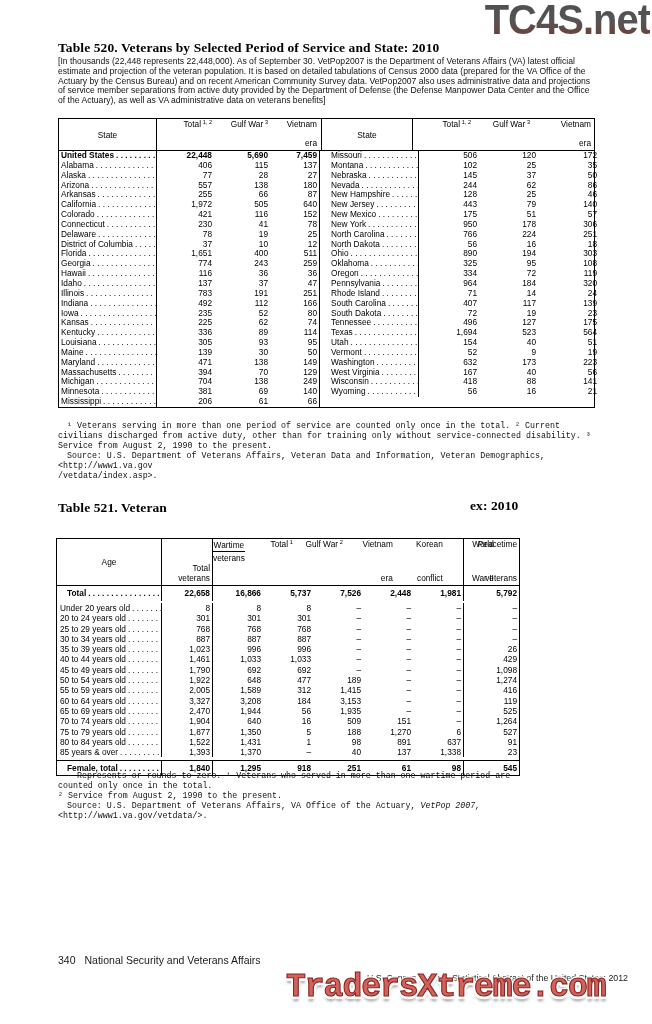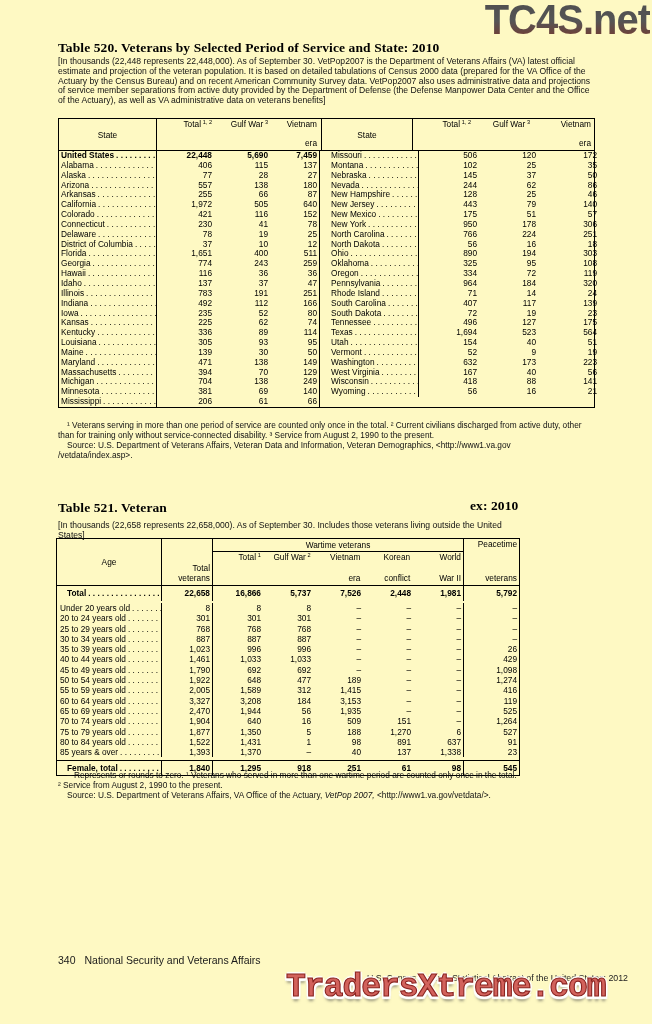--- a/index.html
+++ b/index.html
@@ -1,18 +1,18 @@
 <!DOCTYPE html>
 <html><head>
 <meta charset="utf-8">
 <style>
   * { margin:0; padding:0; box-sizing:border-box; }
   html,body { background:#888; }
   #page {
-    position:relative; width:652px; height:1024px; background:#fef9c3;
+    position:relative; width:652px; height:1024px; background:#ffffff;
     font-family:"Liberation Sans", sans-serif; color:#000; overflow:hidden;
     margin:0 auto;
   }
   .abs { position:absolute; }
 
   
   .tbl-title {
     font-family:"Liberation Serif", serif; font-weight:700; font-size:13.5px;
     letter-spacing:.1px; color:#000;
   }
@@ -48,38 +48,38 @@
   .w-t2{width:60px;} .w-g2{width:59px;} .w-v2{width:61px;}
   .t520-body { display:flex;gap:8px; }
   .t520 .rowcol { display:flex; flex-direction:column; }
   .t520 .row { height:9.85px; line-height:9.85px; }
   .t520 .statecell.s1 { width:98px; border-right:.8px solid #000; }
   .t520 .statecell.s2 { width:91px; border-right:.8px solid #000; padding-left:3px; }
   .t520 .col-l { width:263px; border-right:.8px solid #000; }
   .t520 .col-r { width:272px; }
 
   
-  .fnote { font-size:8.3px; line-height:9.9px; width:540px; color:#111; }
+  .fnote { font-size:8.3px; line-height:9.9px; width:540px; color:#111;font-family:Liberation Mono, monospace; }
   .fnote .ind { text-indent:9px; }
   .src-line { font-size:8.3px; line-height:9.9px; color:#111; }
   .ital { font-style:italic; }
 
   
   .t521 {
     left:56px; top:538px; width:464px;
     border-top:1px solid #000; border-bottom:1.5px solid #000;
     border-left:.8px solid #000; border-right:.8px solid #000;
     font-size:8.3px;
   }
   .t521-head { display:flex; height:47px; border-bottom:1.5px solid #000; }
   .c-age{width:104px;} .c-tot{width:52px;} .c-wt{width:50px;} .c-gw{width:50px;}
   .c-vn{width:50px;} .c-ko{width:50px;} .c-ww{width:51px;} .c-pc{width:55px;}
   .h-age { display:flex; align-items:center; justify-content:center; }
   .h-tot { border-left:.8px solid #000; border-right:.8px solid #000; display:flex; flex-direction:column; justify-content:flex-end; text-align:right; padding:0 2px 2px 0; }
-  .h-wargroup { width:251px; border-right:.8px solid #000; display:flex; flex-direction:column; }
+  .h-wargroup { width:251px; border-right:.8px solid #000; display:flex; }
   .h-wartitle { height:13px; line-height:13px; text-align:center; border-bottom:.8px solid #000; }
   .h-warcols { flex:1; display:flex; }
   .h-warcols .h-num { padding-bottom:2px; }
   .t521 .row { height:10.3px; line-height:10.3px; }
   .t521 .agecell { width:104px; display:flex; align-items:baseline; padding-left:3px; }
   .t521 .b-tot { border-left:.8px solid #000; border-right:.8px solid #000; }
   .t521 .b-ww { border-right:.8px solid #000; }
   .t521 .totalrow { height:15px; line-height:15px; font-weight:700; }
   .t521 .totalrow .agecell { padding-left:10px; }
   .t521-body { padding-top:2px; }
@@ -680,21 +680,20 @@
   <div class="abs fnote" style="left:58px; top:421px;">
     <div class="ind">¹ Veterans serving in more than one period of service are counted only once in the total. ² Current civilians discharged from active duty, other than for training only without service-connected disability. ³ Service from August 2, 1990 to the present.</div>
     <div class="src-line ind">Source: U.S. Department of Veterans Affairs, Veteran Data and Information, Veteran Demographics, &lt;http://www1.va.gov</div>
     <div class="src-line">/vetdata/index.asp&gt;.</div>
   </div>
 
   <div class="abs t521-titlewrap">
     <span class="tbl-title">Table 521. Veteran</span>
     <span class="tbl-title t521-title-right">ex: 2010</span>
   </div>
-  <div class="abs intro" style="left:58px; top:521px; width:450px;">[In thousands (22,658 represents 22,658,000). As of September 30. Includes those veterans living outside the United States]</div>
 
   <div class="abs t521">
     <div class="t521-head">
       <div class="h-age c-age cell">Age</div>
       <div class="h-tot c-tot">
         <span>Total</span>
           <span>veterans</span>
       </div>
       <div class="h-wargroup">
         <div class="h-wartitle">Wartime veterans</div>

